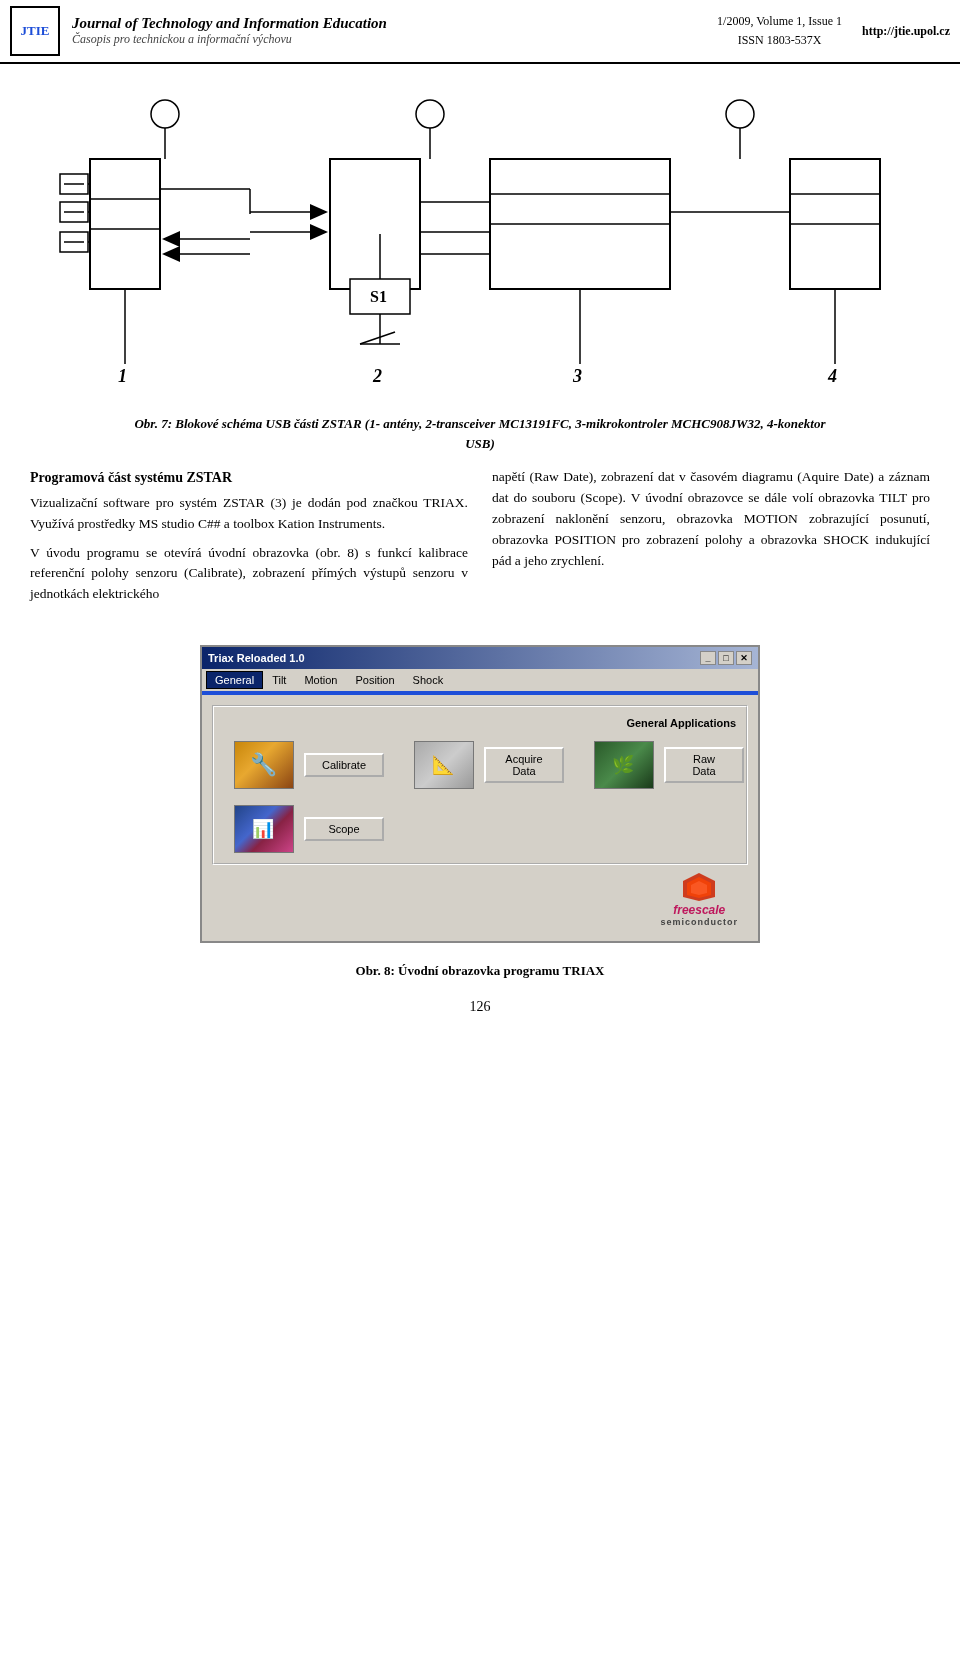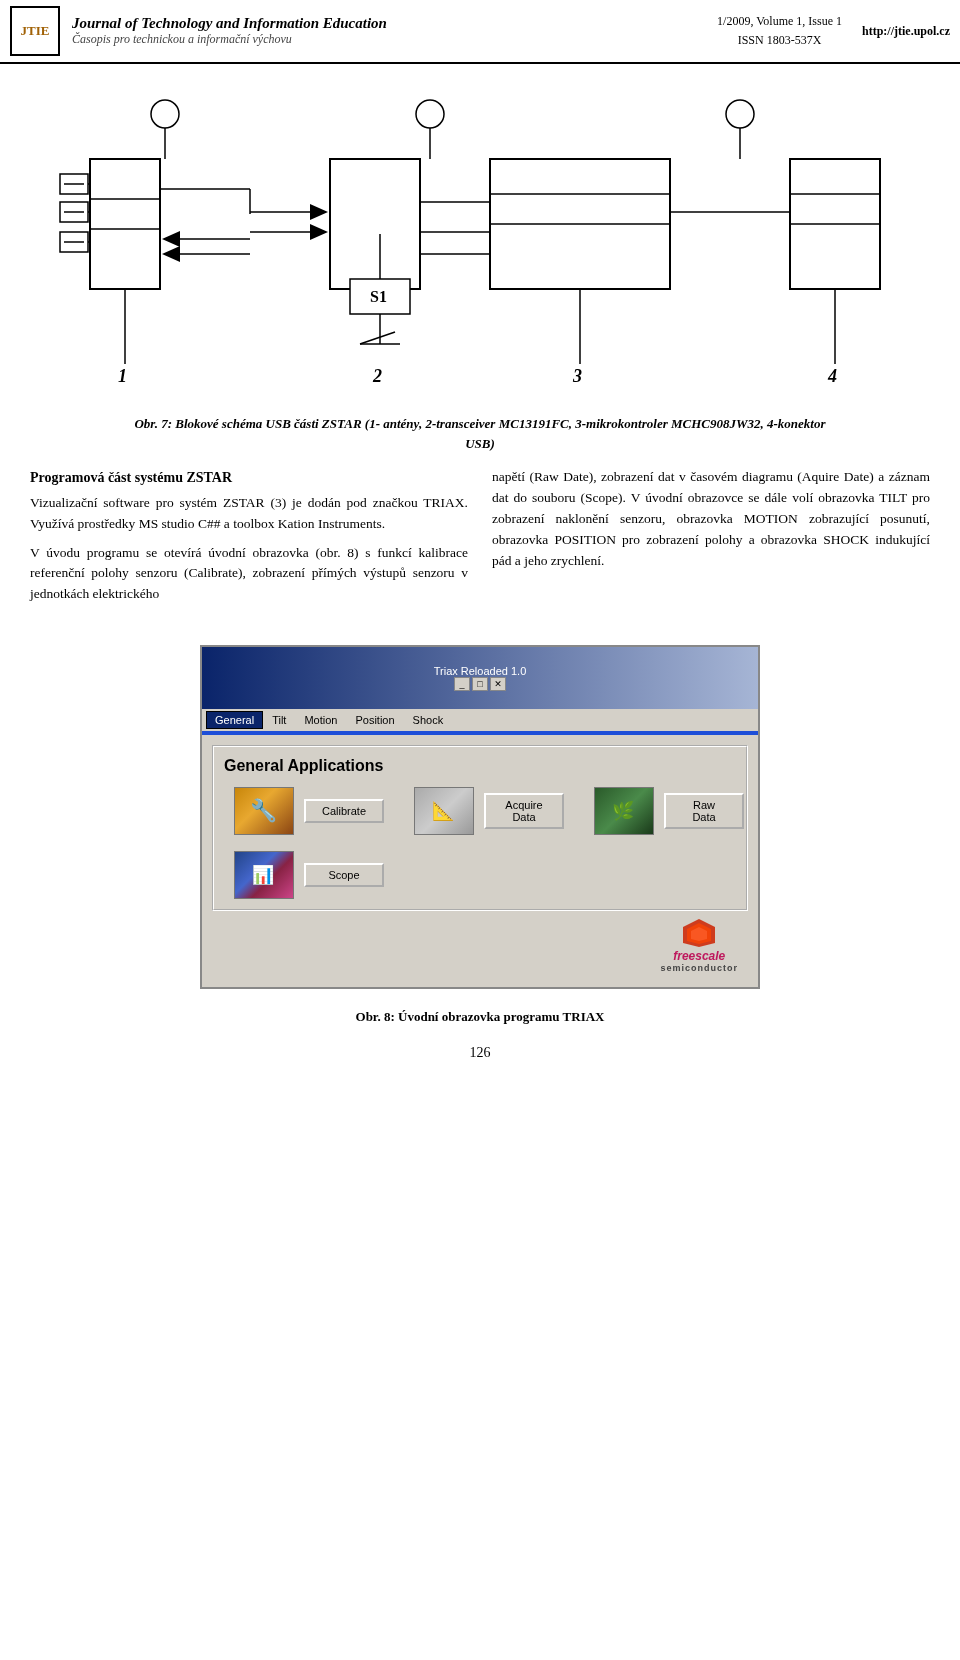--- a/index.html
+++ b/index.html
@@ -115,27 +115,26 @@
       margin: 14px auto;
       width: 560px;
       border: 2px solid #888;
       background: #d4d0c8;
       font-family: 'Tahoma', 'Arial', sans-serif;
       font-size: 11px;
     }
     .app-titlebar {
       background: linear-gradient(to right, #0a246a, #a6b5d5);
       color: #fff;
-      padding: 18px 6px;
+      padding: 4px 6px;
       display: flex;
       justify-content: space-between;
       align-items: center;
       font-size: 11px;
-      font-weight: normal;
-      flex-direction: column;
+      font-weight: bold;
     }
     .app-titlebar-buttons {
       display: flex;
       gap: 2px;
     }
     .app-titlebar-btn {
       width: 16px;
       height: 14px;
       background: #d4d0c8;
       border: 1px solid #888;
@@ -167,23 +166,24 @@
     .app-body {
       background: #d4d0c8;
       padding: 10px;
     }
     .app-panel {
       background: #d4d0c8;
       border: 2px groove #fff;
       padding: 10px;
     }
     .app-panel-title {
-      font-size: 16px;
+      font-size: 11px;
       font-weight: bold;
       margin-bottom: 12px;
+      text-align: right;
     }
     .app-grid {
       display: grid;
       grid-template-columns: 1fr 1fr 1fr;
       gap: 16px 30px;
       padding: 0 10px;
     }
     .app-grid-item {
       display: flex;
       align-items: center;
@@ -273,21 +273,21 @@
       font-size: 18px;
       position: absolute;
     }
   </style>
 </head>
 <body>
 
 <div class="header">
   <div class="header-logo">
     <div class="header-logo-inner">
-      <div style="font-size:13px;font-weight:bold;color:#a16207;">JTIE</div>
+      <div style="font-size:13px;font-weight:bold;color:#1d4ed8;">JTIE</div>
     </div>
   </div>
   <div class="header-title">
     <div class="main-title">Journal of Technology and Information Education</div>
     <div class="sub-title">Časopis pro technickou a informační výchovu</div>
   </div>
   <div class="header-info">
     <div>1/2009, Volume 1, Issue 1</div>
     <div>ISSN 1803-537X</div>
   </div>

